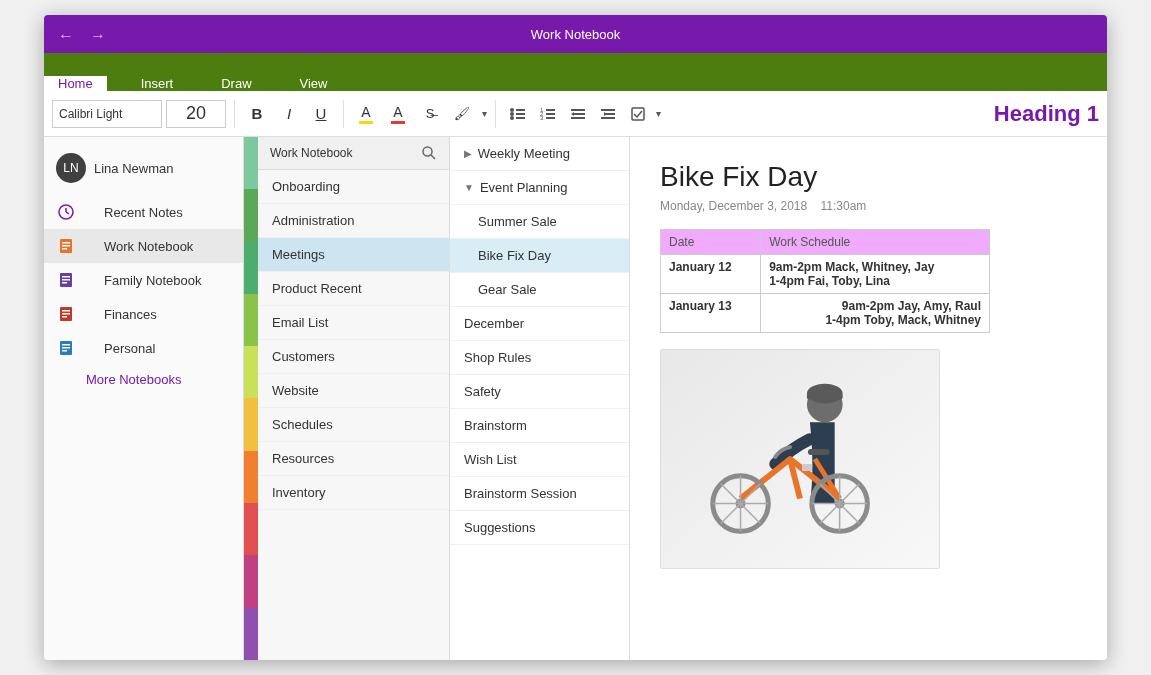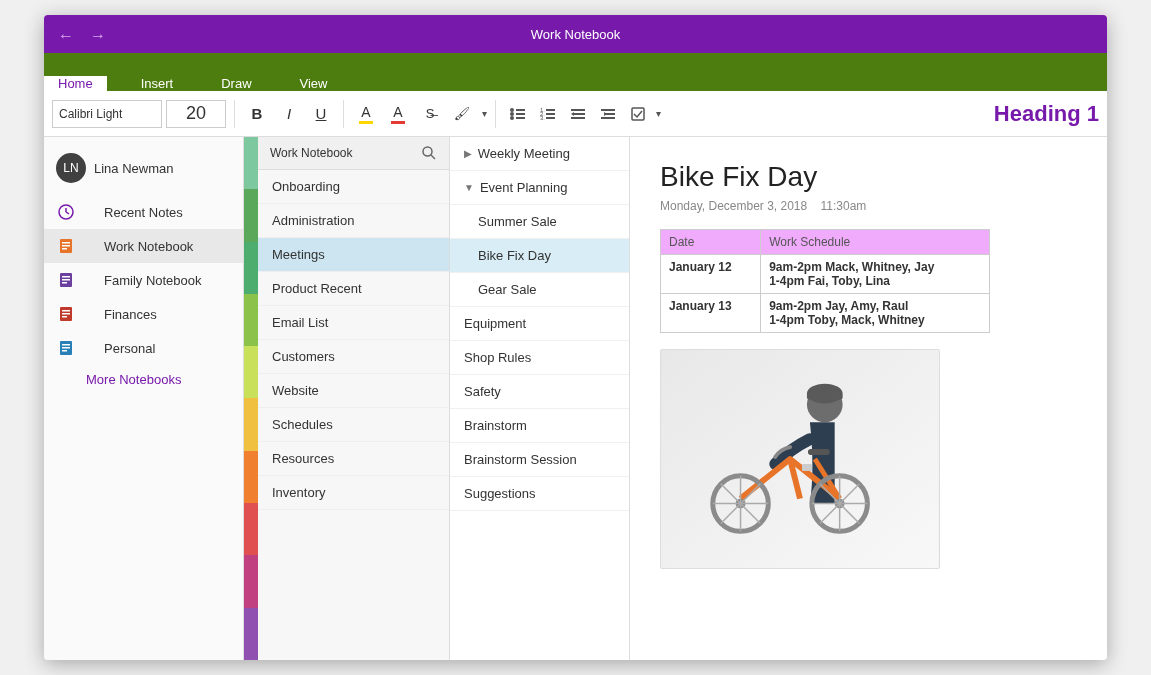--- a/index.html
+++ b/index.html
@@ -568,30 +568,33 @@
       <div class="page-item page-item-indent">
         <span>Summer Sale</span>
       </div>
       <div class="page-item page-item-indent selected">
         <span>Bike Fix Day</span>
       </div>
       <div class="page-item page-item-indent">
         <span>Gear Sale</span>
       </div>
       <div class="page-item">
-        <span>Equipment</span>
+        <span>December</span>
       </div>
       <div class="page-item">
         <span>Shop Rules</span>
       </div>
       <div class="page-item">
         <span>Safety</span>
       </div>
       <div class="page-item">
         <span>Brainstorm</span>
+      </div>
+      <div class="page-item">
+        <span>Wish List</span>
       </div>
       <div class="page-item">
         <span>Brainstorm Session</span>
       </div>
       <div class="page-item">
         <span>Suggestions</span>
       </div>
     </div>
 
     <div class="note-content">
@@ -609,21 +612,21 @@
           </tr>
         </thead>
         <tbody>
           <tr>
             <td>January 12</td>
             <td style="white-space:pre-line;">9am-2pm Mack, Whitney, Jay
 1-4pm Fai, Toby, Lina</td>
           </tr>
           <tr>
             <td>January 13</td>
-            <td style="white-space:pre-line;">9am-2pm Jay, Amy, Raul
+            <td style="white-space:pre-line;text-align:right;">9am-2pm Jay, Amy, Raul
 1-4pm Toby, Mack, Whitney</td>
           </tr>
         </tbody>
       </table>
 
       <div class="bike-image">
         <svg class="bike-svg" viewBox="0 0 280 220" xmlns="http://www.w3.org/2000/svg">
           <defs>
             <linearGradient id="bg" x1="0" y1="0" x2="1" y2="1">
               <stop offset="0%" stop-color="#e8e8e8"></stop>

